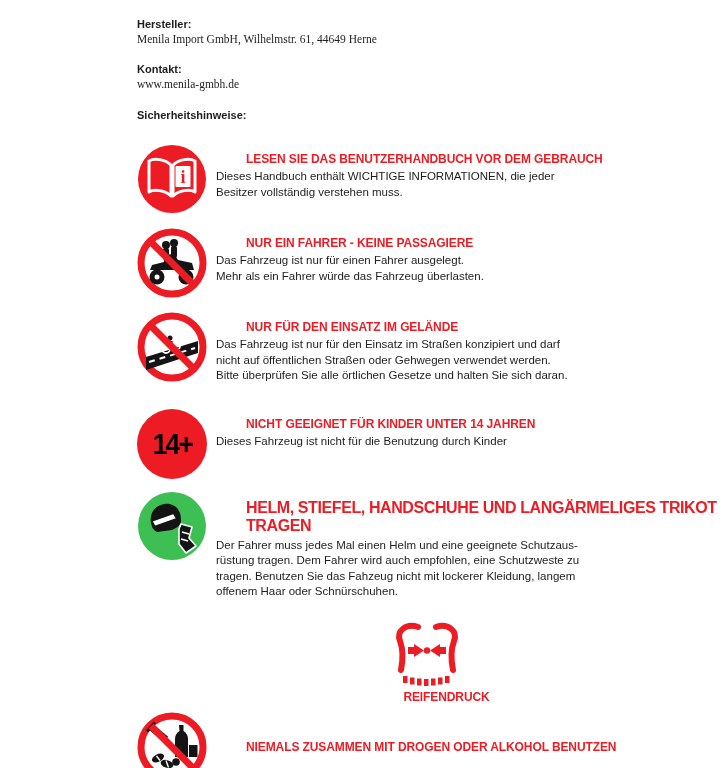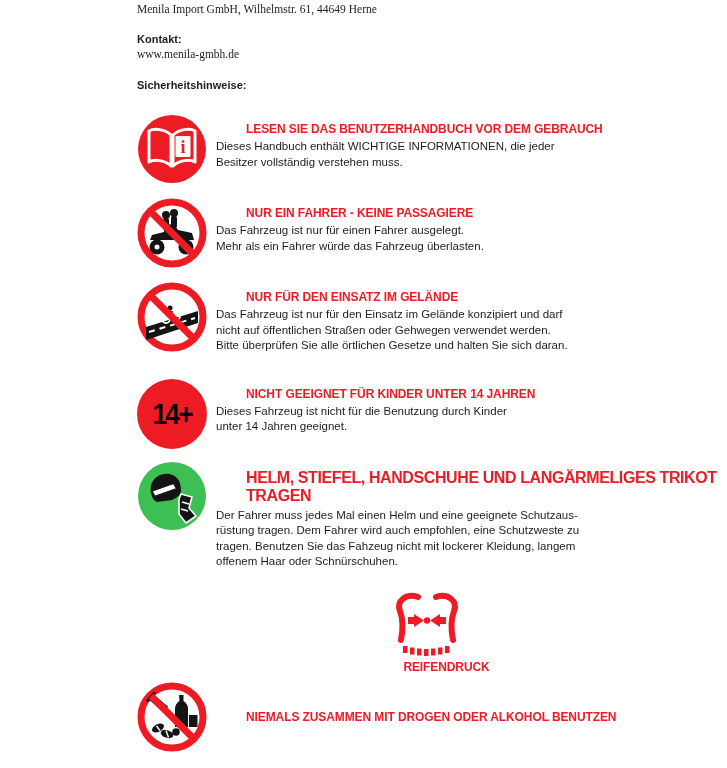--- a/index.html
+++ b/index.html
@@ -45,20 +45,21 @@
   }
   .age-circle span { transform:scaleX(0.88); }
   svg { display:block; }
 </style>
 </head>
 <body>
 
 <div class="content">
 
 
+  <div class="label">Hersteller:</div>
   <div class="value">Menila Import GmbH, Wilhelmstr. 61, 44649 Herne</div>
 
   <div class="label">Kontakt:</div>
   <div class="value">www.menila-gmbh.de</div>
 
   <div class="section-label">Sicherheitshinweise:</div>
 
   <div class="items">
 
     <div class="item mb14">
@@ -114,36 +115,35 @@
             <circle cx="33" cy="26" r="2.5" fill="#141414"></circle>
             <path d="M31 29 L36 31 L34 36" fill="none" stroke="#141414" stroke-width="2.5"></path>
             <circle cx="29" cy="37" r="4" fill="none" stroke="#ffffff" stroke-width="1.8"></circle>
             <circle cx="39" cy="34" r="4" fill="none" stroke="#ffffff" stroke-width="1.8"></circle>
           </g>
           <line x1="14" y1="14" x2="56" y2="56" stroke="#ed1c24" stroke-width="7"></line>
         </svg>
       </div>
       <div class="text-cell">
         <div class="heading">NUR FÜR DEN EINSATZ IM GELÄNDE</div>
-        <div class="body-line">Das Fahrzeug ist nur für den Einsatz im Gelände konzipiert und darf</div>
+        <div class="body-line">Das Fahrzeug ist nur für den Einsatz im Straßen konzipiert und darf</div>
         <div class="body-line">nicht auf öffentlichen Straßen oder Gehwegen verwendet werden.</div>
         <div class="body-line">Bitte überprüfen Sie alle örtlichen Gesetze und halten Sie sich daran.</div>
       </div>
     </div>
 
     <div class="item mb12">
       <div class="icon-cell">
         <div class="age-circle">
             <span>14+</span>
           </div>
       </div>
       <div class="text-cell">
         <div class="heading">NICHT GEEIGNET FÜR KINDER UNTER 14 JAHREN</div>
         <div class="body-line">Dieses Fahrzeug ist nicht für die Benutzung durch Kinder</div>
-        <div class="body-line">unter 14 Jahren geeignet.</div>
       </div>
     </div>
 
     <div class="item mb20">
       <div class="icon-cell">
         <svg width="70" height="70" viewBox="0 0 70 70">
           <circle cx="35" cy="35" r="34" fill="#3dbf53"></circle>
           <g transform="rotate(-12 29 30)">
             <path d="M14 31 C13 19 22 12 31 13 C41 14 46 22 44 31 C44 36 40 39 33 40 L18 39 C15 37 14 34 14 31 Z" fill="#141414"></path>
             <path d="M15 27 L38 24 L40 30 L17 33 Z" fill="#ffffff"></path>

